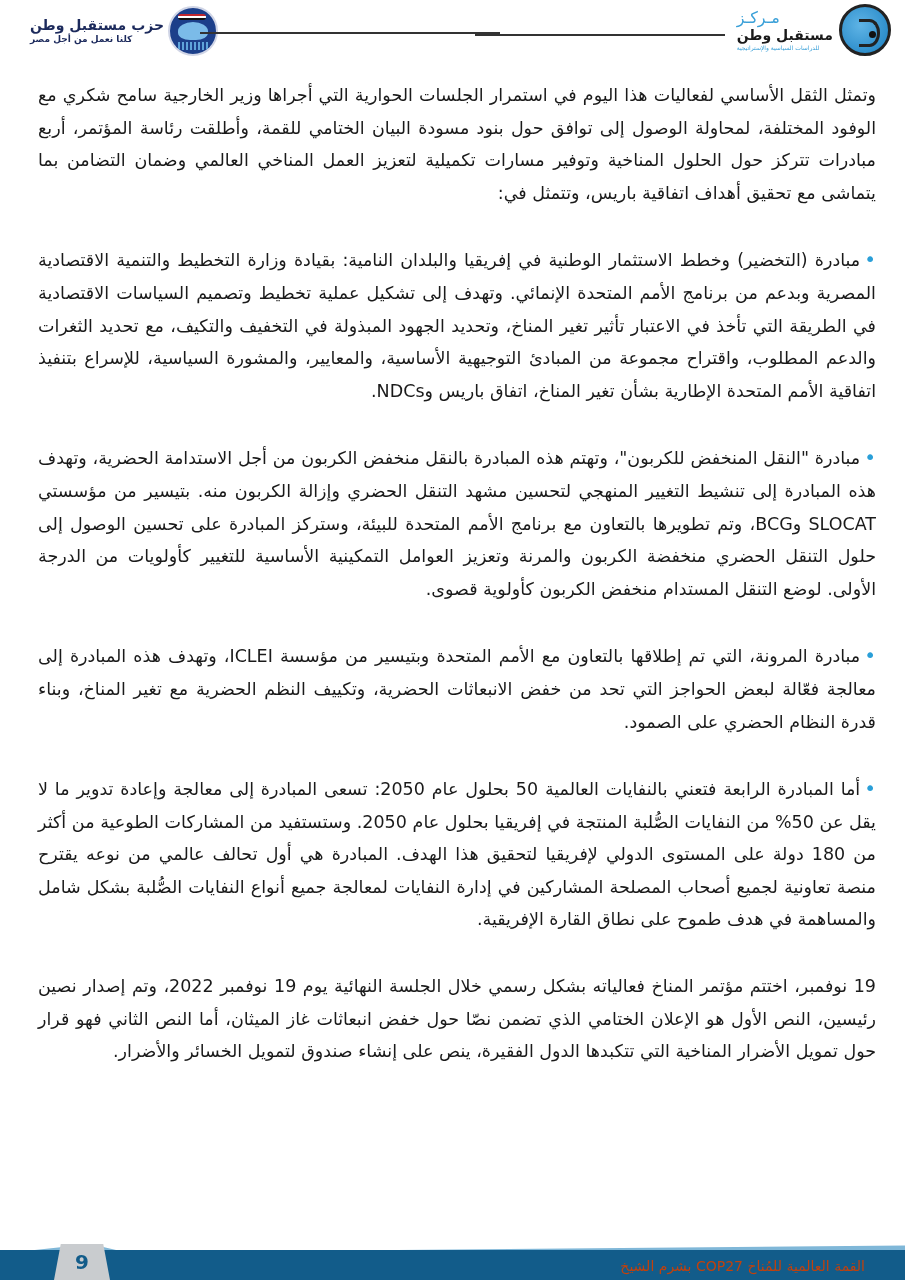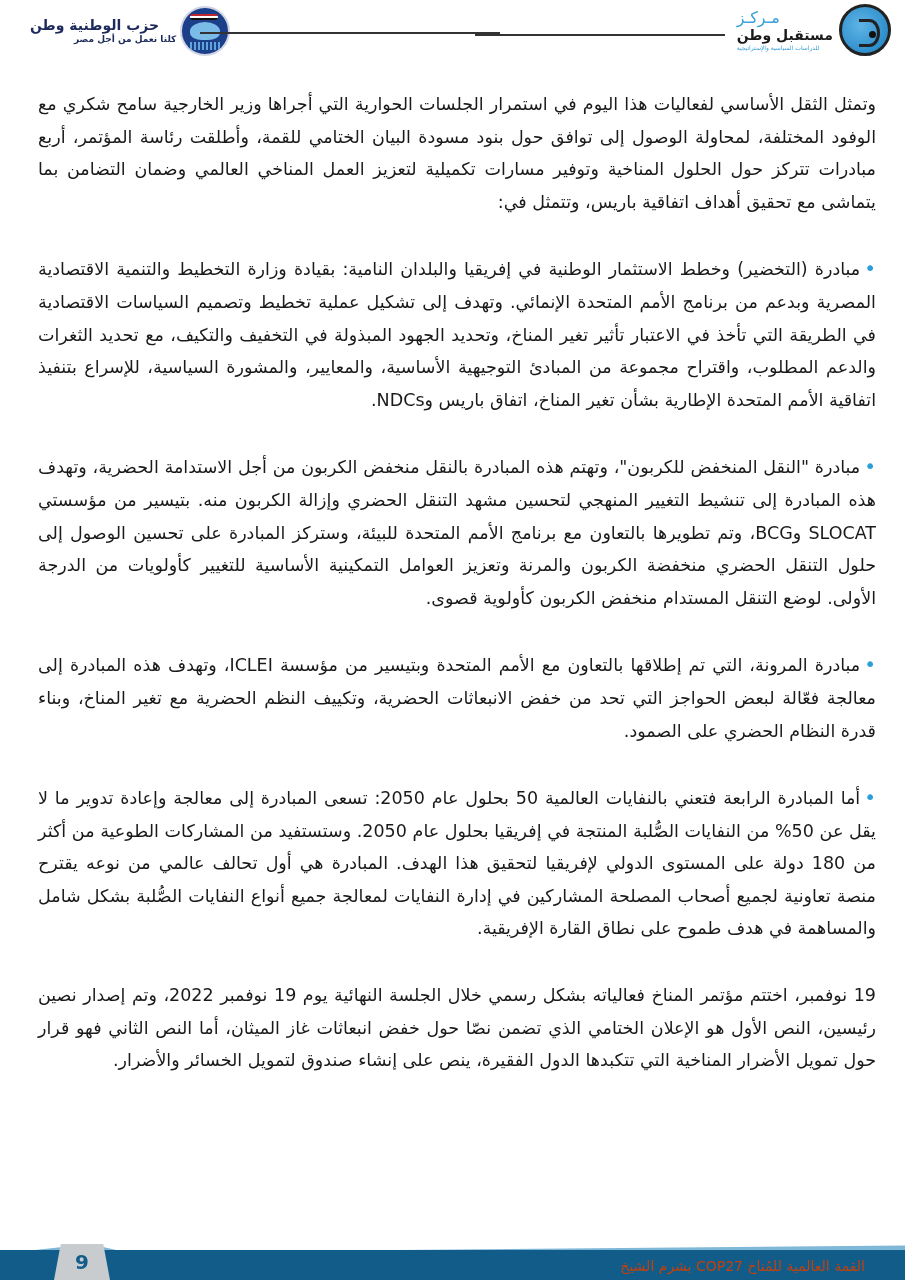--- a/index.html
+++ b/index.html
@@ -6,58 +6,58 @@
   body {
     width: 905px; height: 1280px; overflow: hidden;
     background: #ffffff; position: relative;
     font-family: "DejaVu Sans", sans-serif;
     color: #1a1a1a;
   }
   .header { position: absolute; top: 0; left: 0; width: 905px; height: 70px; }
   .logo-left { position: absolute; left: 30px; top: 6px; display: flex; align-items: center; gap: 4px; }
   .party-text { display: flex; flex-direction: column; align-items: flex-end; direction: rtl; }
   .party-name { font-weight: bold; font-size: 14px; color: #1c2a5c; line-height: 16px; }
-  .party-slogan { font-weight: bold; font-size: 9px; color: #1c2a5c; line-height: 12px; margin-left: 44px; }
+  .party-slogan { font-weight: bold; font-size: 9px; color: #1c2a5c; line-height: 12px; }
   .party-emblem { width: 46px; height: 46px; border-radius: 50%; background: #1c3f8a; border: 2px solid #d0d5e6; position: relative; overflow: hidden; }
   .party-emblem .flag { position: absolute; top: 6px; left: 8px; width: 28px; height: 6px; background: linear-gradient(#c0262d 33%, #fff 33% 66%, #111 66%); border-radius: 3px; }
   .party-emblem .bird { position: absolute; top: 14px; left: 8px; width: 30px; height: 18px; background: #7bbbe8; border-radius: 50% 50% 40% 40%; }
   .party-emblem .crowd { position: absolute; bottom: 4px; left: 6px; width: 34px; height: 8px; background: repeating-linear-gradient(90deg,#1c3f8a 0 2px,#5fa4da 2px 4px); }
   .hline-left { position: absolute; left: 200px; top: 32px; width: 300px; height: 2px; background: #333; }
   .hline-right { position: absolute; left: 475px; top: 34px; width: 250px; height: 2px; background: #333; }
   .logo-right { position: absolute; right: 14px; top: 4px; display: flex; align-items: center; gap: 6px; margin-left: 35px; }
   .center-text { display: flex; flex-direction: column; align-items: flex-end; direction: rtl; }
   .center-markaz { font-size: 16px; color: #3aa0d8; letter-spacing: 6px; line-height: 18px; }
   .center-name { font-size: 14px; font-weight: bold; color: #1a1a1a; line-height: 16px; }
   .center-sub { font-size: 6px; color: #3aa0d8; line-height: 9px; }
   .center-emblem { width: 46px; height: 46px; border-radius: 50%; background: radial-gradient(circle at 40% 40%, #5fb4e6, #1a7fc0); border: 3px solid #222; position: relative; }
   .center-emblem .swirl { position: absolute; right: 8px; top: 12px; width: 18px; height: 22px; border: 3px solid #222; border-left: none; border-radius: 0 50% 50% 0; }
   .center-emblem .dot { position: absolute; right: 12px; top: 24px; width: 7px; height: 7px; border-radius: 50%; background: #111; }
 
   .content {
     position: absolute; top: 76px; left: 38px; width: 838px;
     direction: rtl; text-align: justify;
     font-size: 17.5px; line-height: 32.6px; font-weight: 500;
   }
-  .para { margin: 12px 0 34px 0; }
+  .para { margin: 3px 0 34px 0; }
   .bullet { color: #2a9fd8; font-size: 20px; margin-left: 4px; }
 
   .footer { position: absolute; left: 0; bottom: 0; width: 905px; height: 50px; }
   .footer-wave-light { position: absolute; left: 0; bottom: 22px; width: 905px; height: 14px; background: #7fb7d8; clip-path: polygon(0 70%, 10% 0, 14% 60%, 100% 10%, 100% 100%, 0 100%); }
   .footer-band { position: absolute; left: 0; bottom: 0; width: 905px; height: 30px; background: #125c8a; clip-path: polygon(0 0, 12% 0, 100% 0, 100% 100%, 0 100%); }
   .footer-tab { position: absolute; left: 54px; bottom: 0; width: 56px; height: 36px; background: #c9cccf; clip-path: polygon(12% 0, 88% 0, 100% 100%, 0 100%); display: flex; align-items: center; justify-content: center; }
   .page-number { font-weight: bold; font-size: 20px; color: #125c8a; font-family: "DejaVu Sans", sans-serif; }
   .footer-title { position: absolute; right: 40px; bottom: 6px; color: #c2410c; font-size: 14px; direction: rtl; }
 </style>
 </head>
 <body>
 
 <div class="header">
   <div class="logo-left">
     <div class="party-text">
-      <span class="party-name">حزب الوطنية وطن</span>
+      <span class="party-name">حزب مستقبل وطن</span>
       <span class="party-slogan">كلنا نعمل من أجل مصر</span>
     </div>
     <div class="party-emblem">
       <div class="flag"></div>
       <div class="bird"></div>
       <div class="crowd"></div>
     </div>
   </div>
   <div class="hline-left"></div>
   <div class="hline-right"></div>

